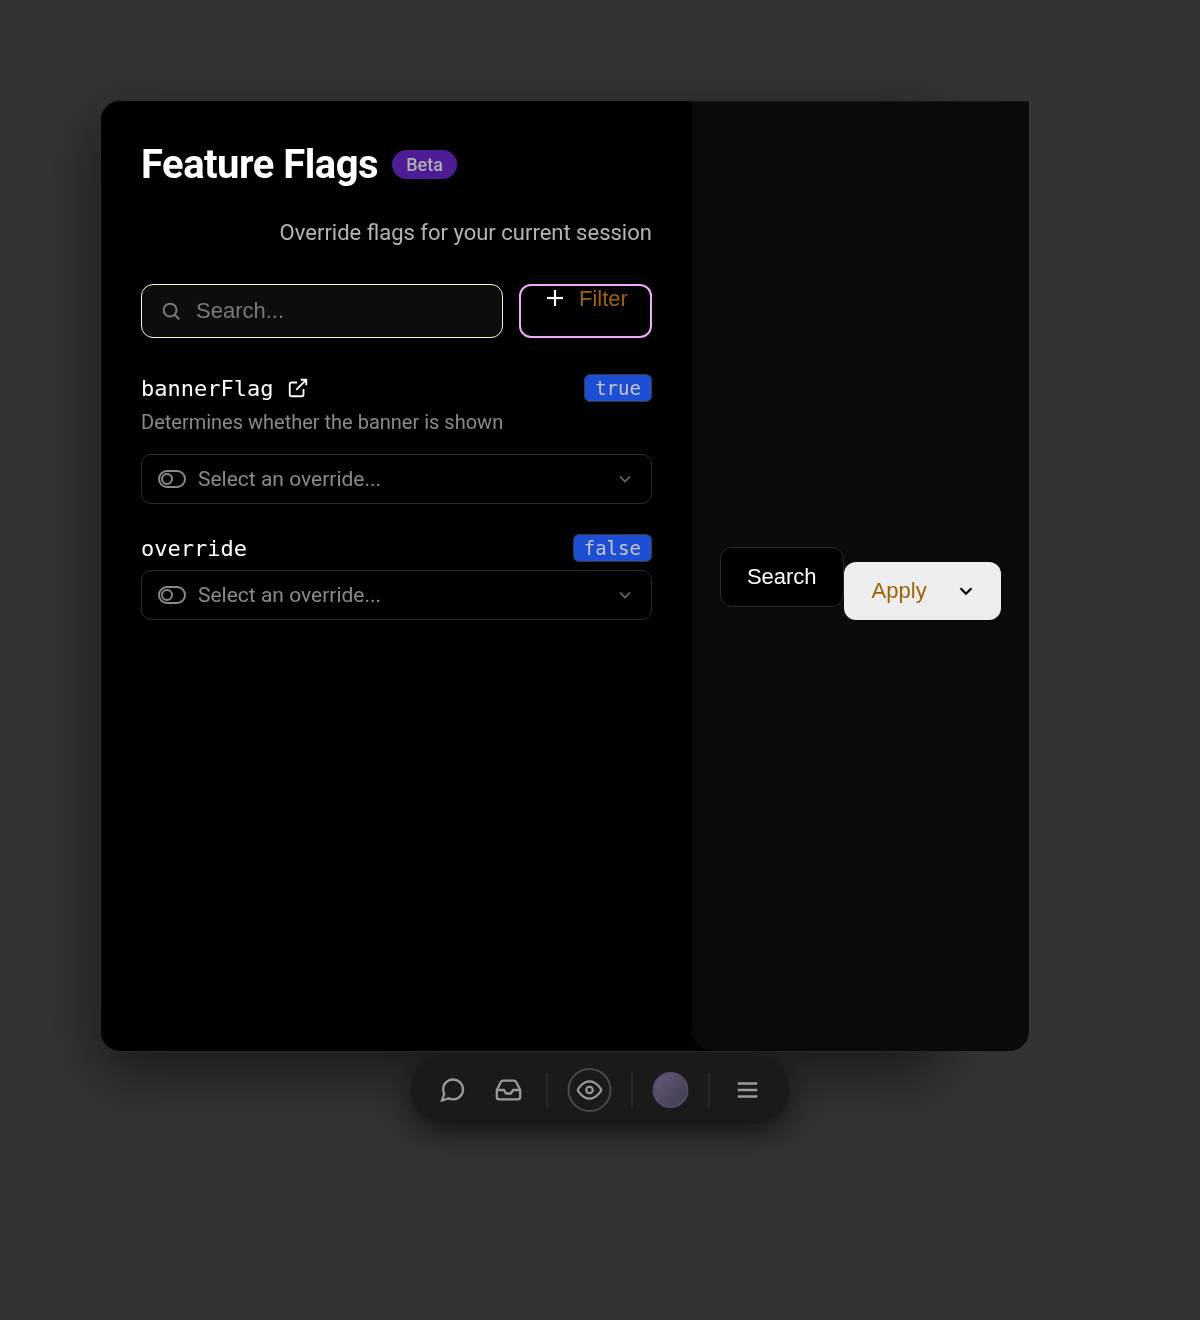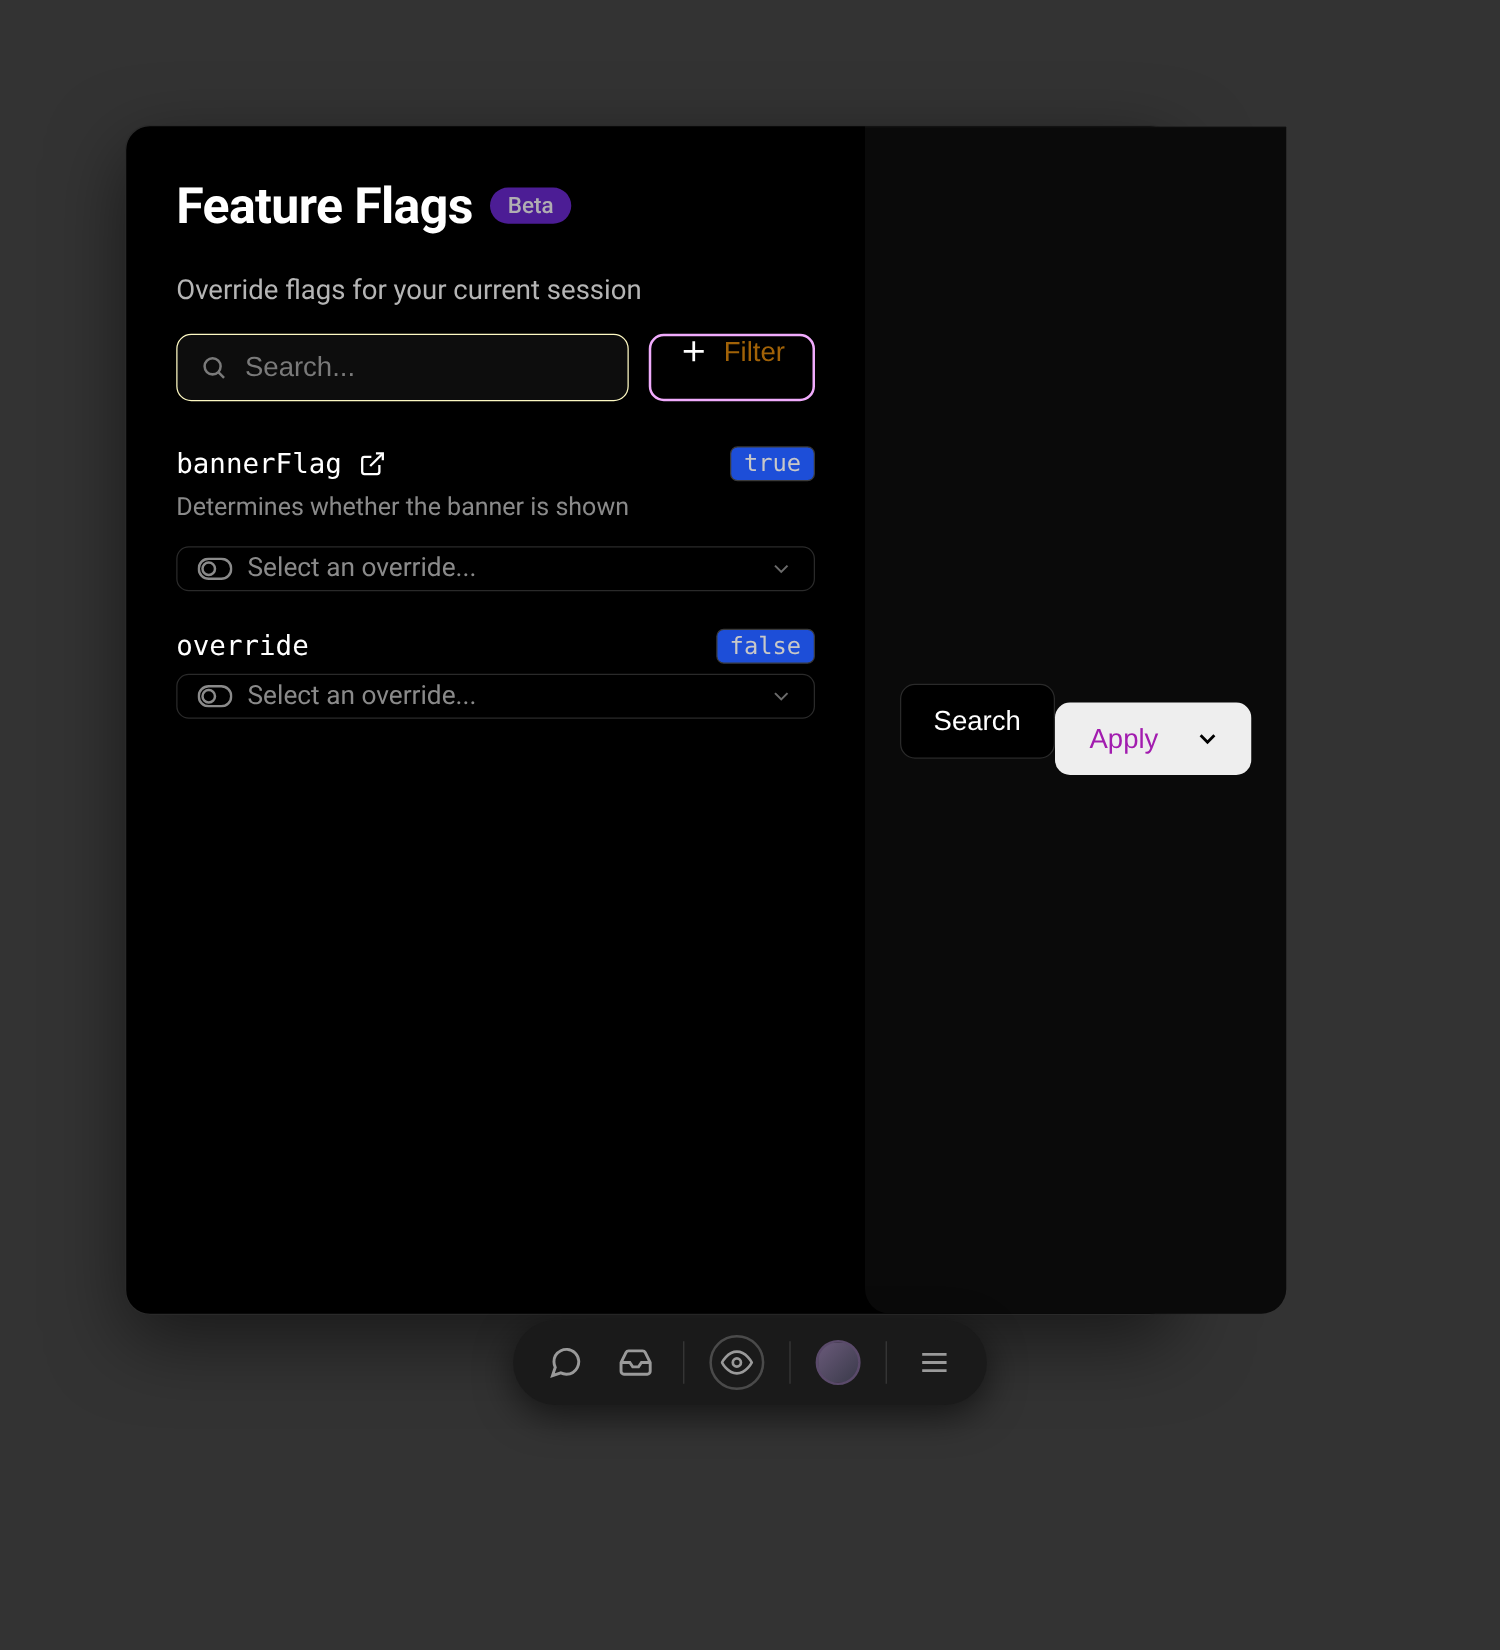--- a/index.html
+++ b/index.html
@@ -54,21 +54,22 @@
       color: #b0aeb2;
       font-size: 18px;
       font-weight: 500;
       padding: 4px 14px;
       border-radius: 18px;
     }
     
     .subtitle {
       color: #b5b5b5;
       font-size: 22px;
-      margin-bottom: 22px;
+      margin-bottom: 39px;
+      text-align: right;
     }
     
     .search-row {
       display: flex;
       gap: 16px;
       margin-bottom: 36px;
     }
     
     .search-box {
       flex: 1;
@@ -147,21 +148,21 @@
       font-size: 20px;
       margin-bottom: 20px;
     }
     
     .override-select {
       display: flex;
       align-items: center;
       gap: 12px;
       border: 1px solid #2a2a2a;
       border-radius: 10px;
-      height: 36px;
+      height: 50px;
       padding: 0 16px;
       cursor: pointer;
     }
     
     .override-placeholder {
       flex: 1;
       color: #8a8a8a;
       font-size: 21px;
     }
     
@@ -186,21 +187,21 @@
       cursor: pointer;
     }
     
     .apply-btn {
       display: flex;
       align-items: center;
       gap: 28px;
       background: #eeeeee;
       border: none;
       border-radius: 12px;
-      color: #a21caf;
+      color: #a16207;
       font-size: 22px;
       font-weight: 500;
       padding: 16px 24px 16px 28px;
       cursor: pointer;
       margin-top: 28px;
     }
     
     .bottom-toolbar {
       position: absolute;
       left: 50%;

